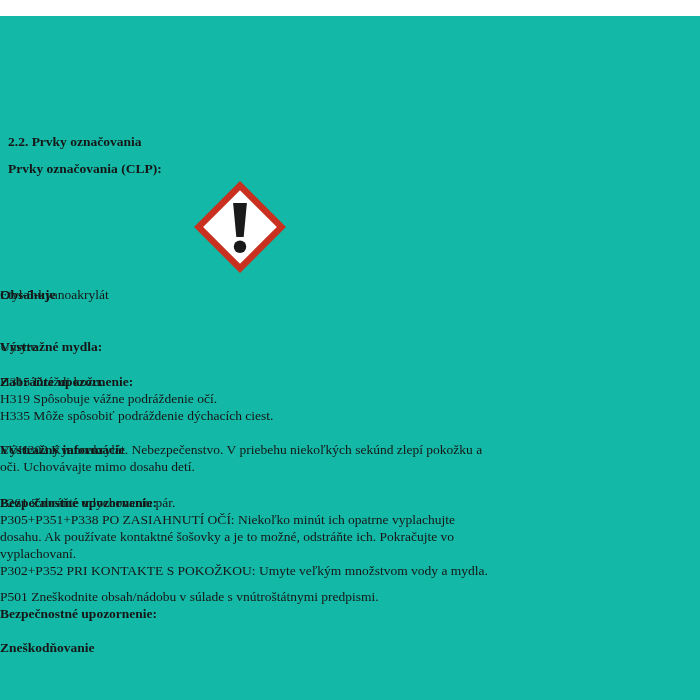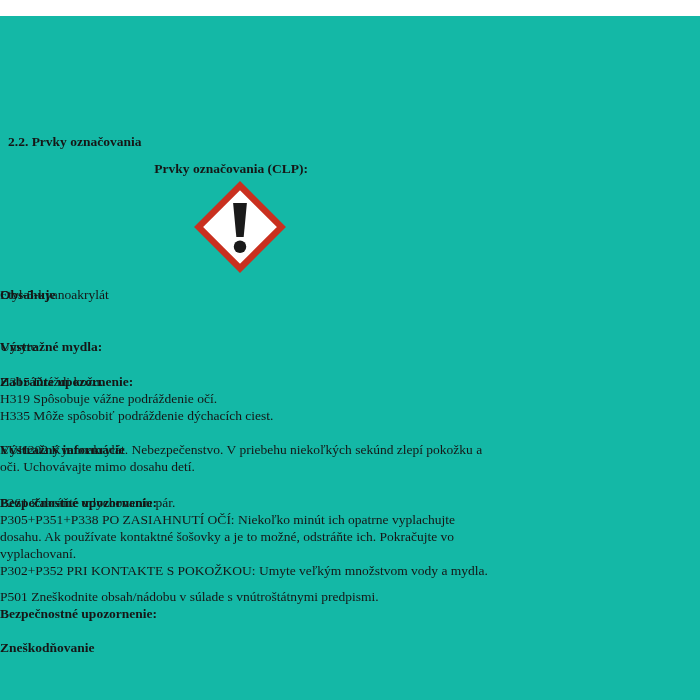--- a/index.html
+++ b/index.html
@@ -46,21 +46,21 @@
   .row-label { position: absolute; left: 0; top: 0; }
   .row-value { position: absolute; left: 0; top: 0; }
 </style>
 </head>
 <body>
 
 <div class="page">
 
   <div id="section-heading" class="abs txt bold label-col">2.2. Prvky označovania</div>
 
-  <div id="clp-subheading" class="abs txt bold" style="left:8px; width:300px;text-align:right;">Prvky označovania (CLP):</div>
+  <div id="clp-subheading" class="abs txt bold" style="left:8px; width:300px;">Prvky označovania (CLP):</div>
 
 
   <div id="pictogram-box" class="abs">
     <svg width="92" height="92" viewBox="0 0 100 100">
       <polygon points="50,5 95,50 50,95 5,50" fill="#ffffff" stroke="#c9301f" stroke-width="7" stroke-linejoin="miter"></polygon>
       <polygon points="42.5,24 57.5,24 54,61 46,61" fill="#1a1a1a"></polygon>
       <circle cx="50" cy="71.5" r="6.8" fill="#1a1a1a"></circle>
     </svg>
   </div>
 

